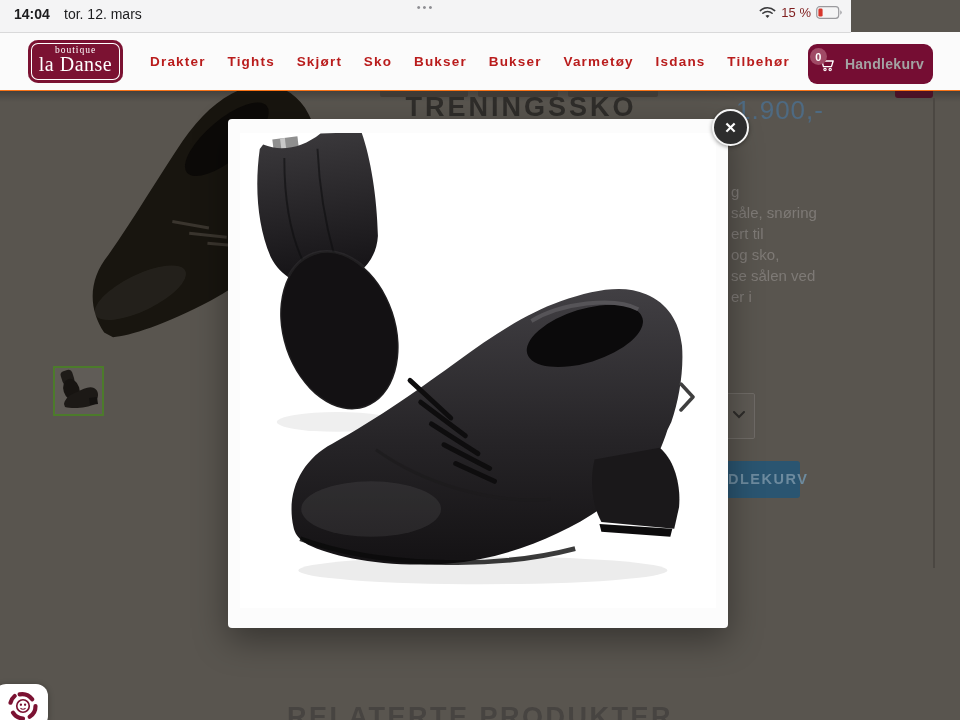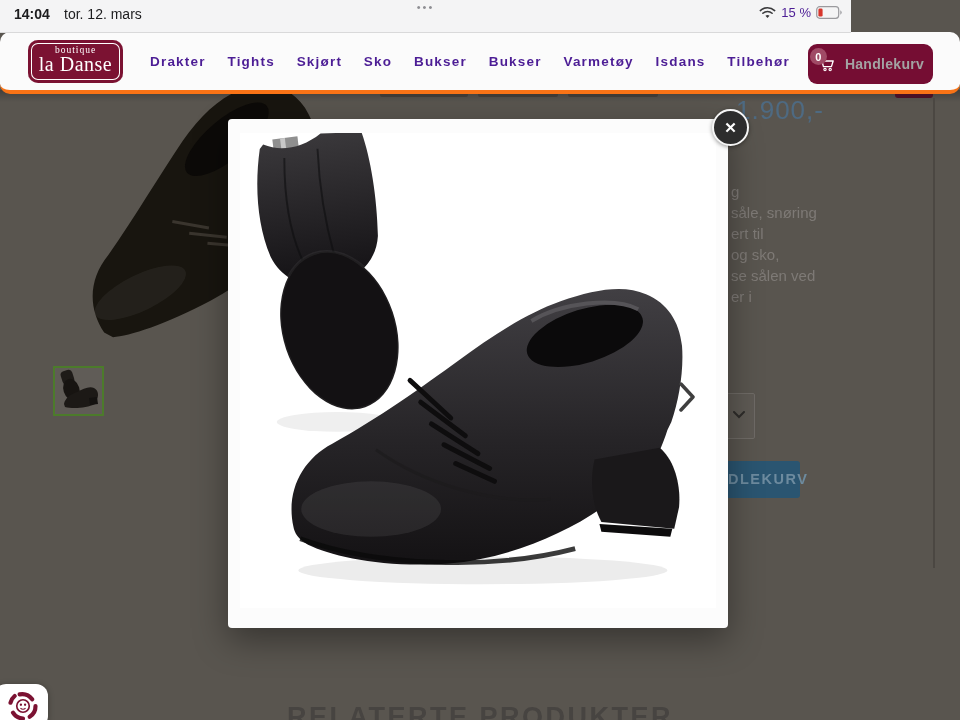--- a/index.html
+++ b/index.html
@@ -7,32 +7,32 @@
           background:var(--page_dim,#59554f);font-family:"Liberation Sans",sans-serif;
           -webkit-font-smoothing:antialiased;}
   
   .statusbar{position:absolute;left:0;top:0;width:851px;height:32px;background:#f4f4f5;
              border-bottom:1px solid #d9d9da;z-index:31;color:#1c1c1e;}
   .sb-time{position:absolute;left:14px;top:6px;font-size:14px;font-weight:700;}
   .sb-date{position:absolute;left:64px;top:6px;font-size:14px;}
   .sb-dots{position:absolute;left:0;right:0;top:1px;text-align:center;font-size:11px;color:#8e8e93;letter-spacing:2px;}
   .sb-url{position:absolute;left:0;right:0;top:15px;text-align:center;font-size:12px;color:#2b2b2d;}
   .sb-right{position:absolute;right:8px;top:5px;display:flex;align-items:center;gap:5px;}
-  .sb-batt-label{font-size:13px;color:#4c1d95;}
+  .sb-batt-label{font-size:13px;color:#7f1d1d;}
   
   .nav{position:absolute;left:0;top:32px;width:960px;height:58px;background:#fbfbfb;z-index:30;
-       border-bottom:4px solid #f97316;border-radius:10px;}
+       border-bottom:1px solid #f97316;}
   .logo{position:absolute;left:28px;top:8px;width:95px;height:43px;background:var(--brand,#7b1232);
         border-radius:10px;color:#fff;text-align:center;font-family:"Liberation Serif",serif;
         box-shadow:inset 0 0 0 3px var(--brand,#7b1232), inset 0 0 0 4px #ffffff;}
   .logo-top{font-size:9.5px;margin-top:5px;letter-spacing:1px;}
   .logo-main{font-size:20px;margin-top:-2px;letter-spacing:0.5px;}
   .menu{position:absolute;left:150px;top:0;width:640px;height:58px;display:flex;
         align-items:center;justify-content:space-between;}
-  .menu-item{font-size:13.5px;font-weight:700;color:#4c1d95;letter-spacing:1.2px;cursor:pointer;}
+  .menu-item{font-size:13.5px;font-weight:700;color:#b91c1c;letter-spacing:1.2px;cursor:pointer;}
   .cartbtn{position:absolute;left:808px;top:12px;width:125px;height:40px;background:var(--cart_button,#750d33);
            border-radius:9px;display:flex;align-items:center;justify-content:center;gap:8px;cursor:pointer;}
   .cartbtn-label{color:#a3a3a3;font-size:14px;font-weight:700;letter-spacing:0.3px;}
   .cart-icon-wrap{position:relative;width:20px;height:20px;}
   .cart-badge{position:absolute;left:-7px;top:-6px;width:17px;height:17px;border-radius:50%;
               background:var(--badge,#a04a66);color:#fff;font-size:11px;font-weight:700;
               display:flex;align-items:center;justify-content:center;}
   
   .page-shadow-top{position:absolute;left:0;top:90px;width:960px;height:12px;z-index:2;
                    background:linear-gradient(rgba(0,0,0,0.25),rgba(0,0,0,0));}
@@ -77,20 +77,21 @@
 
 <div id="screen">
 
   <div class="page-shadow-top"></div>
 
   <div class="smudge" style="left:380px;width:88px;"></div>
   <div class="smudge" style="left:478px;width:80px;"></div>
   <div class="smudge" style="left:568px;width:90px;"></div>
   <div class="maroon-sliver"></div>
 
+  <div class="prod-title">TRENINGSSKO</div>
   <div class="prod-price">1.900,-</div>
 
   <div class="prod-desc">
     <div>g</div>
     <div>såle, snøring</div>
     <div>ert til</div>
     <div>og sko,</div>
     <div>se sålen ved</div>
     <div>er i</div>
   </div>

